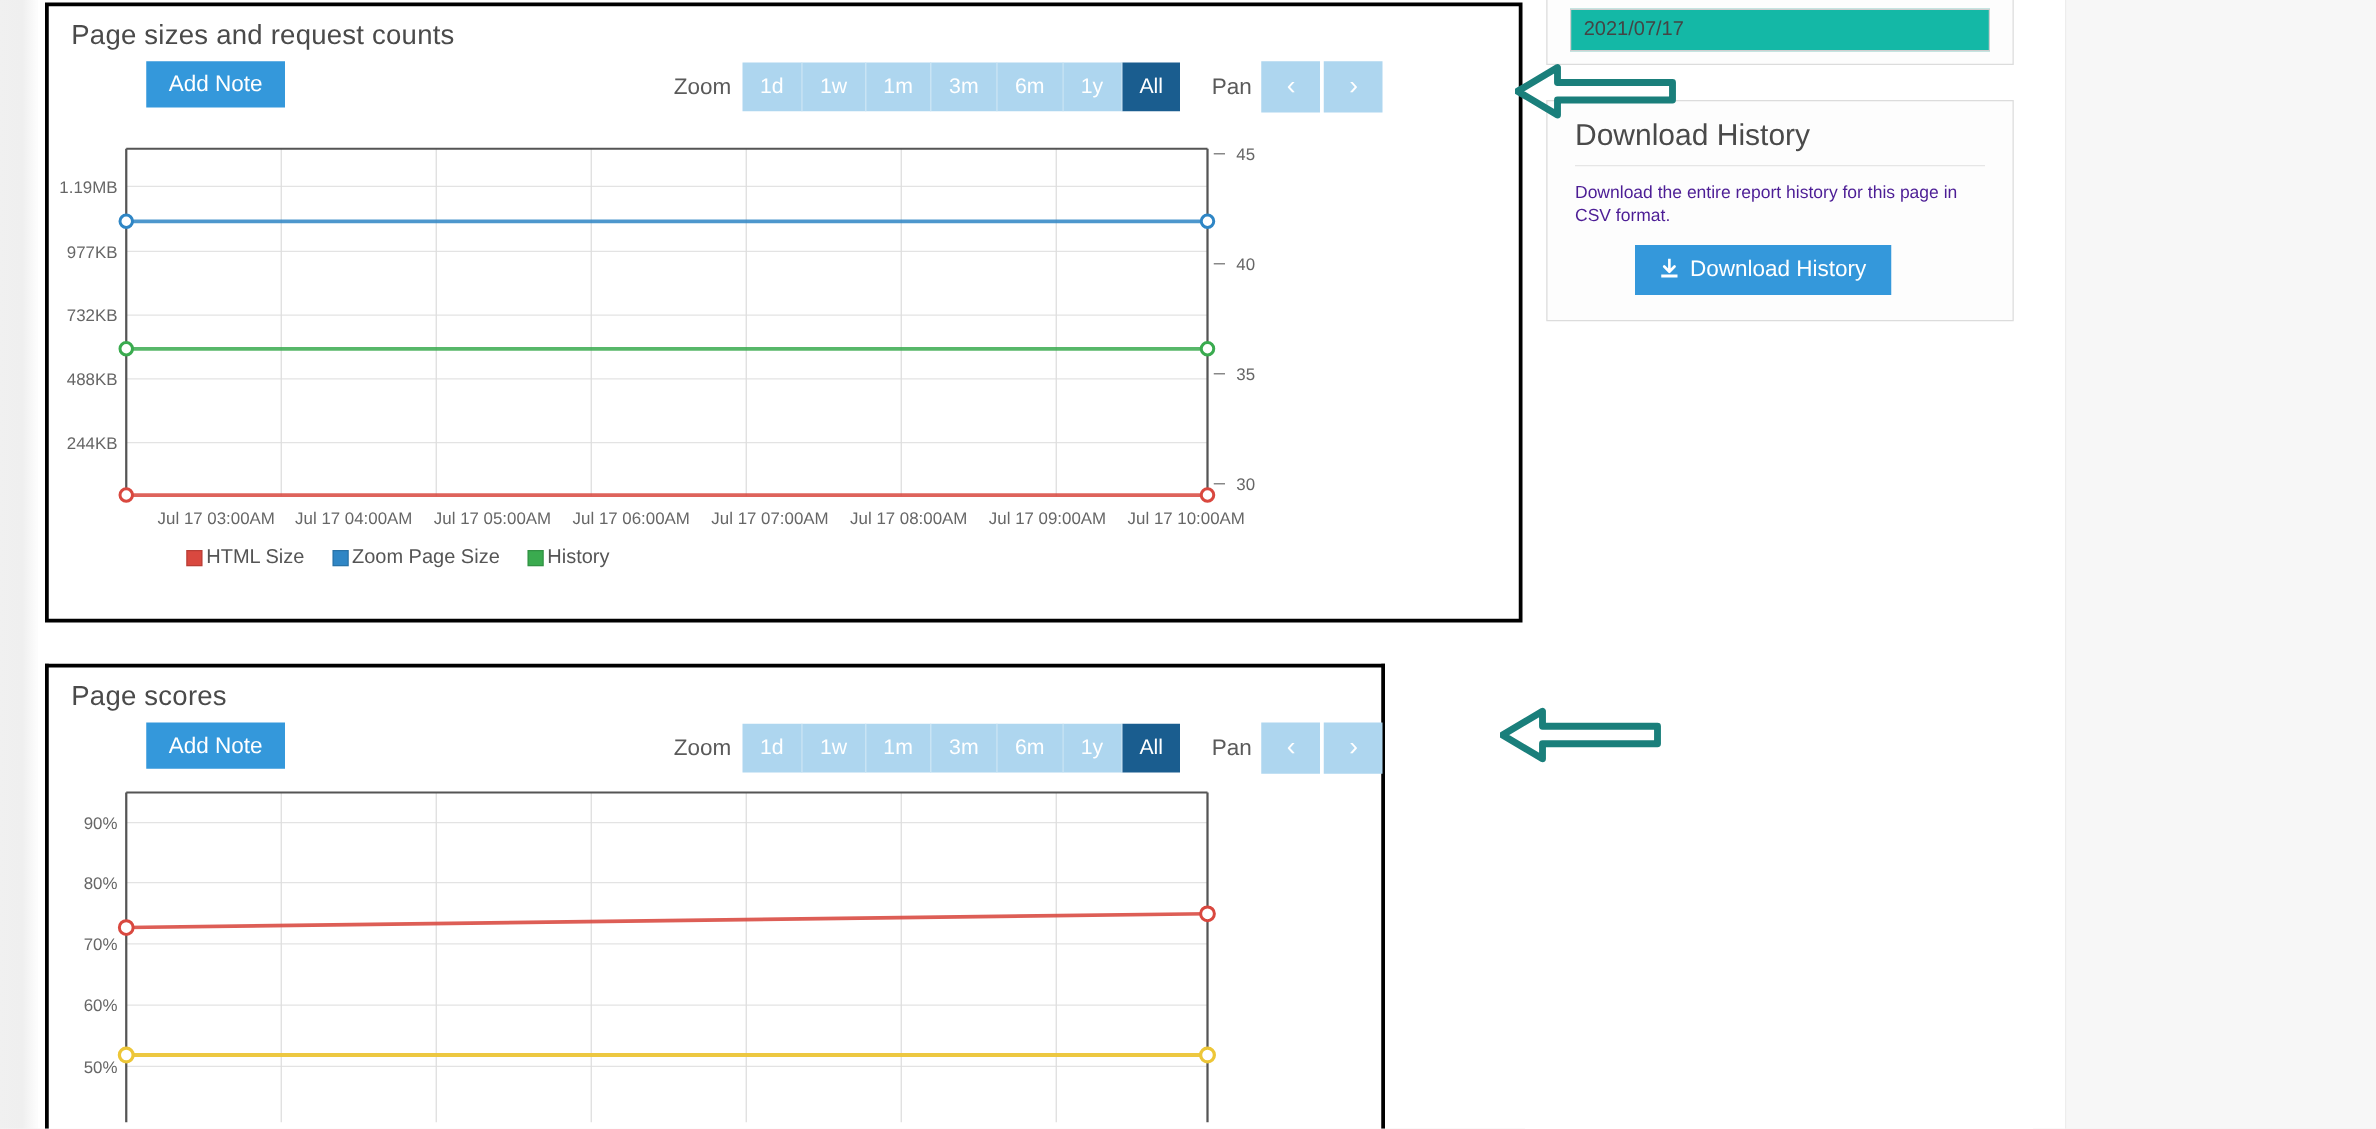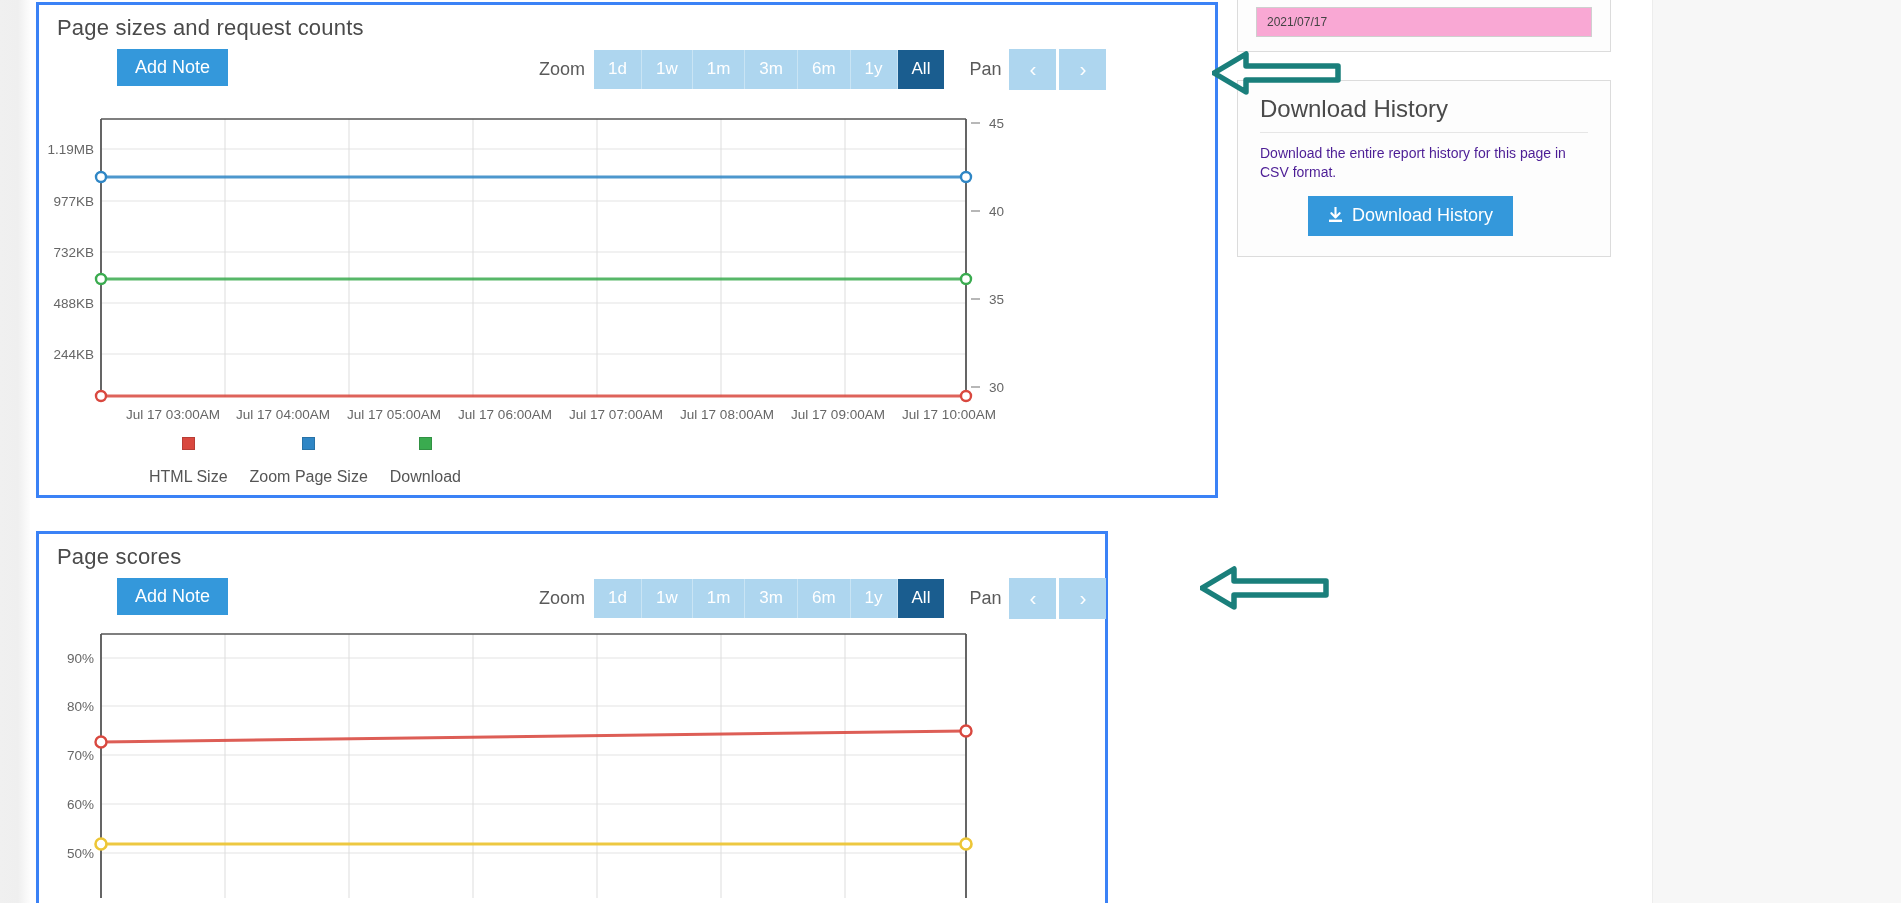--- a/index.html
+++ b/index.html
@@ -23,21 +23,21 @@
   }
   .page-white {
     position: absolute; left: 30px; top: 0; width: 1622px; height: 903px;
     background: #ffffff;
   }
 
   
   .panel {
     position: absolute;
     background: #ffffff;
-    border: 3px solid #3b82f6;
+    border: 3px solid #000000;
   }
   #panel-sizes { left: 36px; top: 2px; width: 1182px; height: 496px; }
   #panel-scores { left: 36px; top: 531px; width: 1072px; height: 372px; border-bottom: none; }
 
   .panel-title {
     font-size: 22px; color: #4a4a4a; font-weight: 400;
     padding: 10px 0 0 18px; letter-spacing: .2px;
   }
 
   .chart-toolbar {
@@ -77,37 +77,37 @@
   }
   .pbtn + .pbtn { margin-left: 3px; }
 
   .plot-wrap { position: relative; }
   .plot-svg { display: block; }
 
   .legend {
     display: flex; align-items: center; gap: 22px;
     padding: 6px 0 0 110px;
   }
-  .legend-item { display: flex; align-items: center; gap: 18px; flex-direction: column; }
+  .legend-item { display: flex; align-items: center; gap: 3px; }
   .legend-swatch {
     width: 13px; height: 13px; display: inline-block;
     border: 1px solid rgba(0,0,0,.15);
   }
   .legend-text { font-size: 16px; color: #555; }
 
   
   .side-card {
     position: absolute; background: #fdfdfd;
     border: 1px solid #dcdcdc;
   }
   #card-date { left: 1237px; top: -42px; width: 374px; height: 94px; padding: 0 18px; }
   .date-box {
     margin-top: 48px;
-    border: 1px solid #cfcfcf; background: #f9a8d4;
-    font-size: 12px; color: #444; padding: 7px 10px;
+    border: 1px solid #cfcfcf; background: #14b8a6;
+    font-size: 16px; color: #444; padding: 7px 10px;
     width: 100%;
   }
   #card-download { left: 1237px; top: 80px; width: 374px; height: 177px; padding: 14px 22px 18px 22px; }
   .card-heading {
     font-size: 24px; color: #4a4a4a; font-weight: 400;
     padding-bottom: 9px; border-bottom: 1px solid #e6e6e6;
   }
   .card-text {
     font-size: 14px; color: #4c1d95; line-height: 1.35; margin-top: 11px;
   }
@@ -235,21 +235,21 @@
       <div class="legend-item">
         <span class="legend-swatch" style="background:#d9483f"></span>
         <span class="legend-text">HTML Size</span>
       </div>
       <div class="legend-item">
         <span class="legend-swatch" style="background:#2f86c5"></span>
         <span class="legend-text">Zoom Page Size</span>
       </div>
       <div class="legend-item">
         <span class="legend-swatch" style="background:#3aab4f"></span>
-        <span class="legend-text">Download</span>
+        <span class="legend-text">History</span>
       </div>
     </div>
   </div>
 
   <div class="panel" id="panel-scores">
     <div class="panel-title">Page scores</div>
 
     <div class="chart-toolbar">
       <button class="add-note-btn">Add Note</button>
       <div class="zoom-group">

